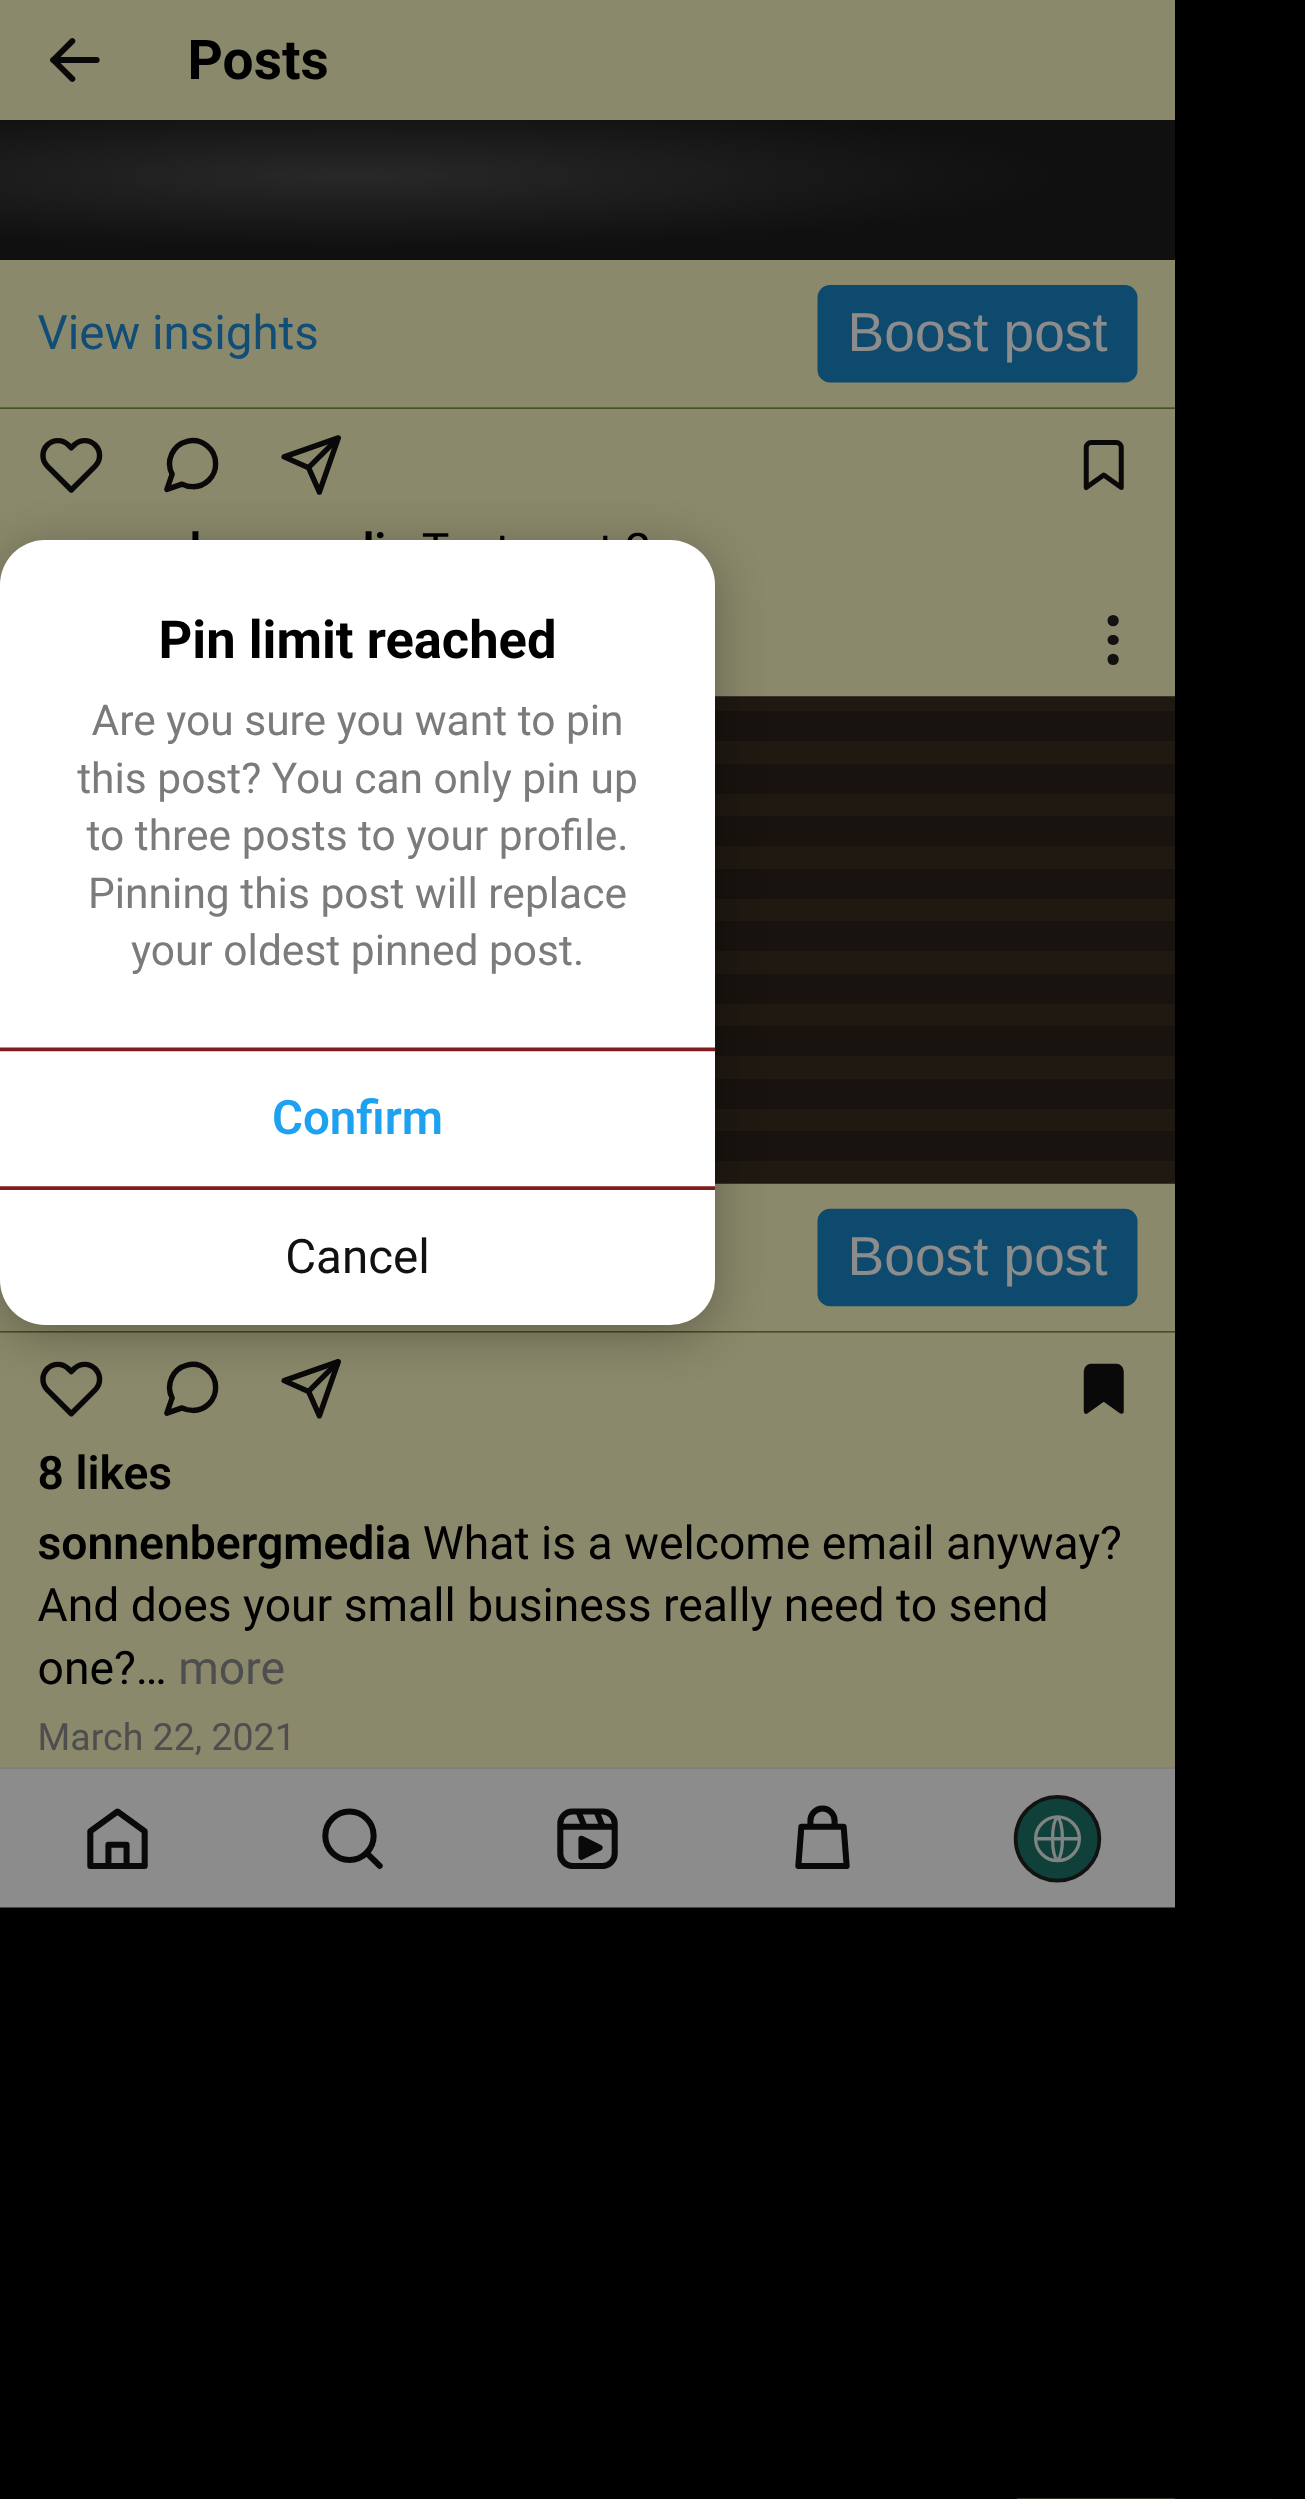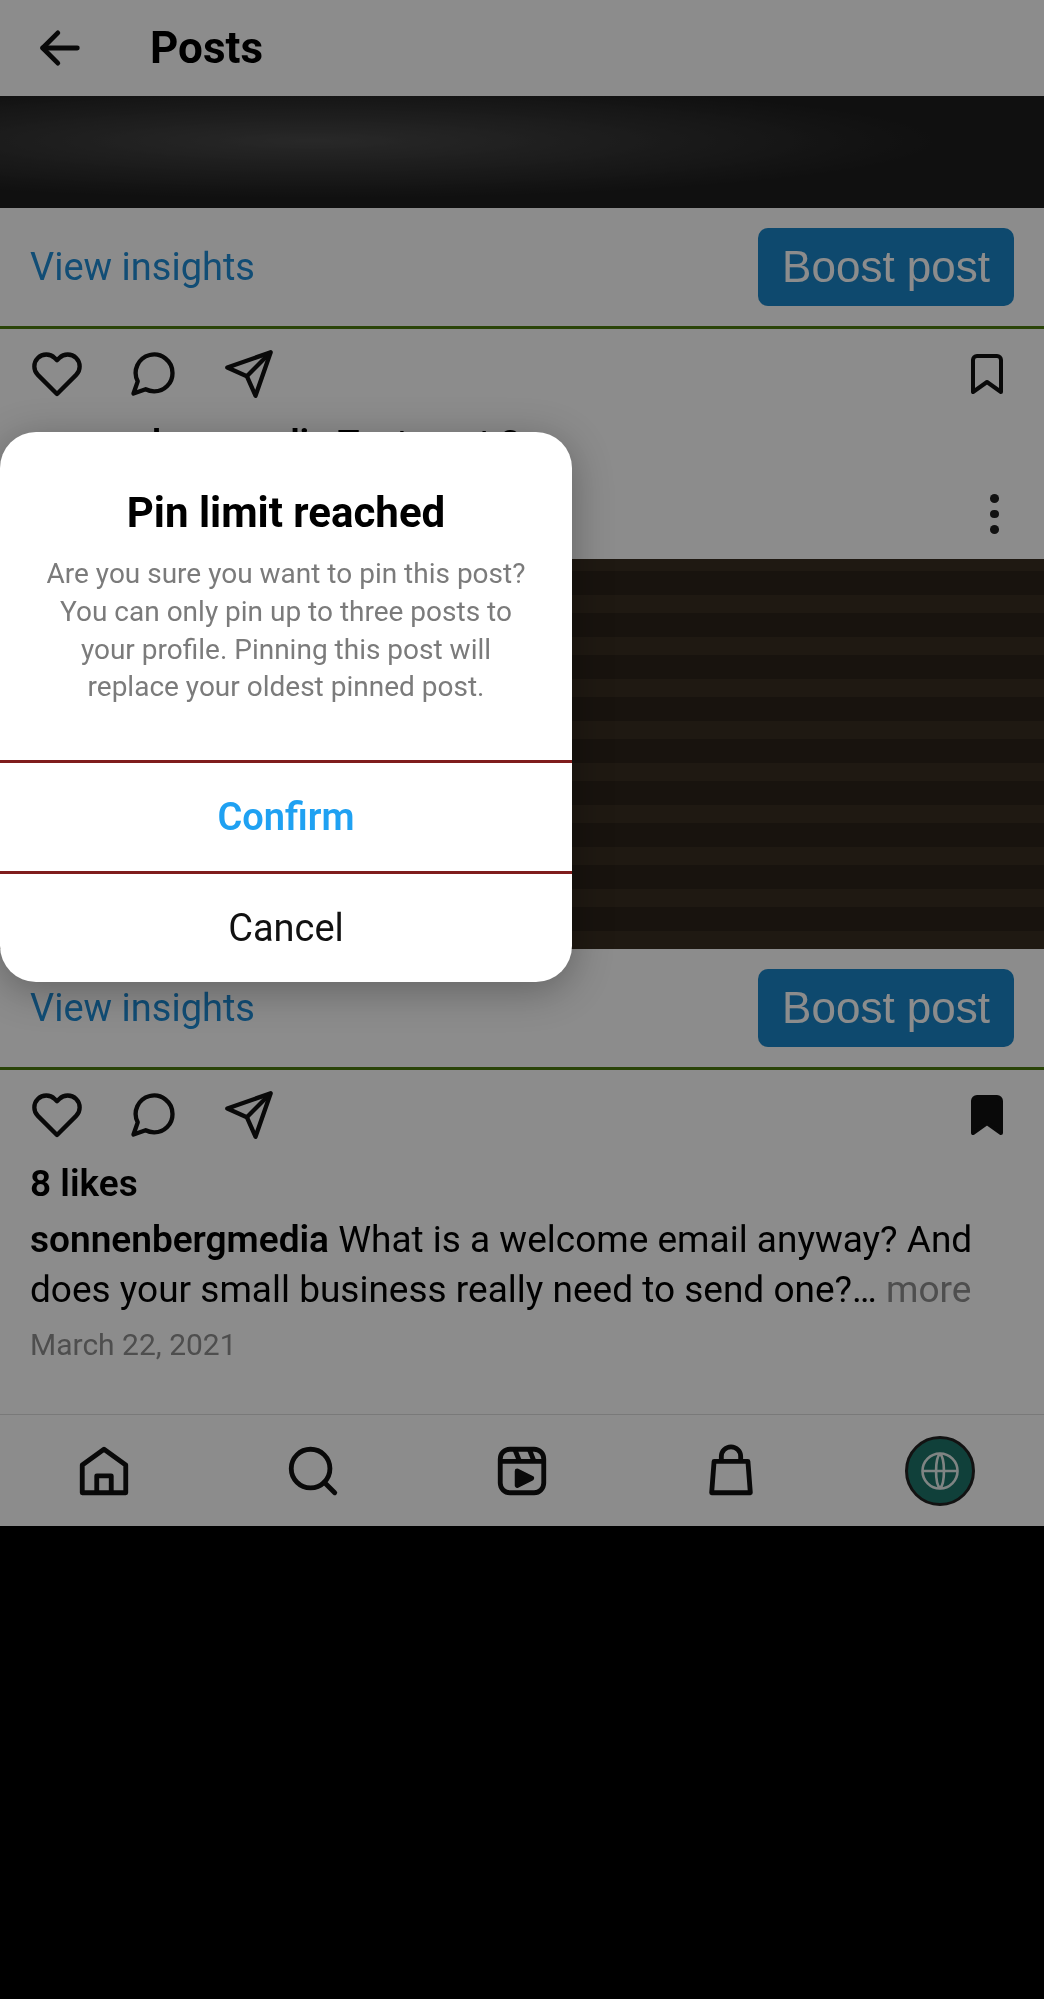--- a/index.html
+++ b/index.html
@@ -1,28 +1,28 @@
 <!DOCTYPE html>
 <html><head>
 <meta charset="utf-8">
 <style>
   * { box-sizing: border-box; margin: 0; padding: 0; }
   html, body { width: 1044px; height: 1999px; font-family: -apple-system, BlinkMacSystemFont, "Segoe UI", Roboto, Helvetica, Arial, sans-serif; background:#000; overflow:hidden; }
-  .app { width:1044px; height:1999px; background:#ffffff; position:relative; }
+  .app { width:940px; height:1999px; background:#fef9c3; position:relative; }
 
   
   .header { height:96px; display:flex; align-items:center; padding:0 30px; }
   .back-arrow { width:60px; height:60px; display:flex; align-items:center; justify-content:center; }
   .header-title { font-size:44px; font-weight:700; margin-left:60px; }
 
   
   .post-image-1 { height:112px; background:#333; background:radial-gradient(ellipse at 30% 40%, #4a4a4a 0%, #1e1e1e 60%); }
   .post-image-2 { height:390px; background:linear-gradient(#33312b 0%, #4a3d2e 40%, #2d231a 100%); background-image:repeating-linear-gradient(0deg,#3a2f22 0 18px,#2d231a 18px 42px),repeating-linear-gradient(90deg,rgba(0,0,0,0.15) 0 2px,transparent 2px 88px); }
 
-  .insights-row { display:flex; align-items:center; justify-content:space-between; padding:20px 30px; border-bottom:3px solid #4d7c0f; }
+  .insights-row { display:flex; align-items:center; justify-content:space-between; padding:20px 30px; border-bottom:1px solid #4d7c0f; }
   .view-insights { color:#1f8cd6; font-size:38px; font-weight:400; }
   .boost-btn { background:#1b86c8; color:#fff; font-size:44px; padding:14px 24px; border-radius:10px; border:none; }
 
   .action-row { display:flex; align-items:center; padding:18px 30px 8px; gap:42px; }
   .action-row .spacer { flex:1; }
   .icon-btn { width:54px; height:54px; display:flex; align-items:center; justify-content:center; }
 
   .caption-row { padding:10px 30px 0; font-size:37px; line-height:1.35; }
   .caption-row .username { font-weight:600; }
   .more-link { color:#8e8e8e; }
@@ -43,21 +43,21 @@
   .black-fill { position:absolute; top:1526px; left:0; right:0; bottom:0; background:#000; }
 
   .nav-item { width:72px; height:72px; display:flex; align-items:center; justify-content:center; }
   .nav-avatar { width:70px; height:70px; border-radius:50%; background:#1e766b; border:3px solid #222; display:flex; align-items:center; justify-content:center; }
   .nav-avatar svg { width:42px; height:42px; }
 
   
   .overlay { position:absolute; inset:0; background:rgba(0,0,0,0.45); display:flex; align-items:flex-start; }
   .dialog { margin-top:432px; width:572px; background:#fff; border-radius:36px; overflow:hidden; box-shadow:0 8px 40px rgba(0,0,0,0.3); }
   .dialog-title { font-size:42px; font-weight:700; text-align:center; padding:56px 40px 18px; }
-  .dialog-body { font-size:28px; color:#7b7b7b; text-align:center; padding:0 44px 54px; line-height:1.35; }
+  .dialog-body { font-size:34px; color:#7b7b7b; text-align:center; padding:0 44px 54px; line-height:1.35; }
   .dialog-btn { border-top:3px solid #7f1d1d; text-align:center; font-size:38px; padding:32px 0; }
   .dialog-btn.confirm { color:#1fa1f2; font-weight:600; }
   .dialog-btn.cancel { color:#111; }
 
   svg { display:block; }
 </style>
 </head>
 <body>
 
 <div class="app">

